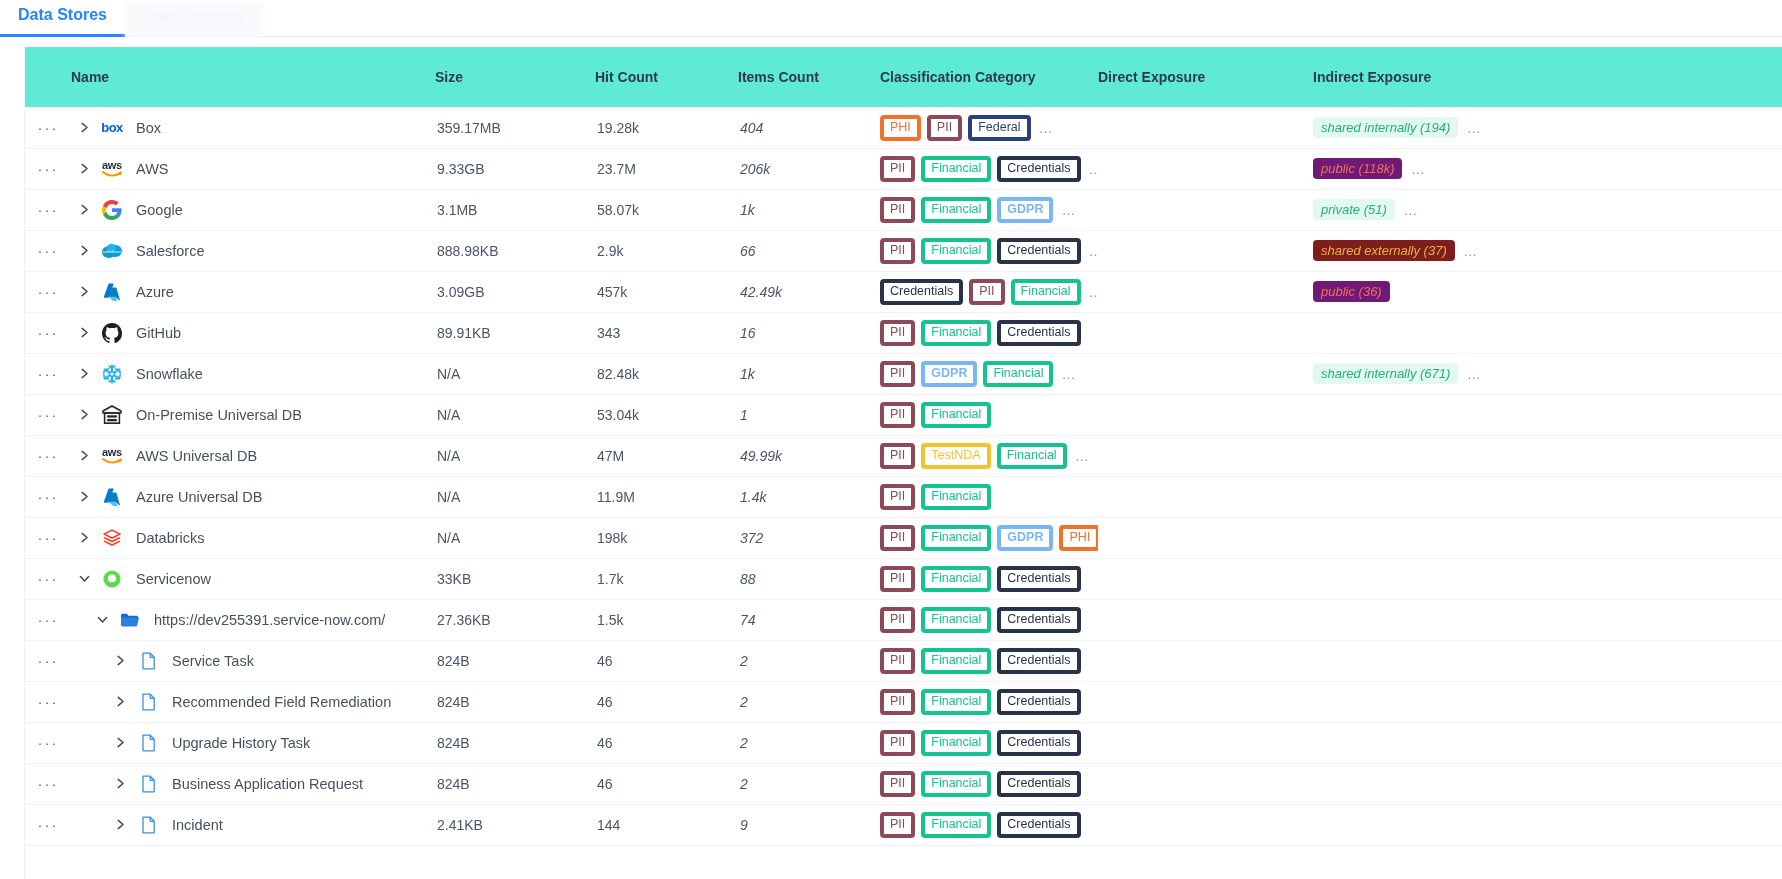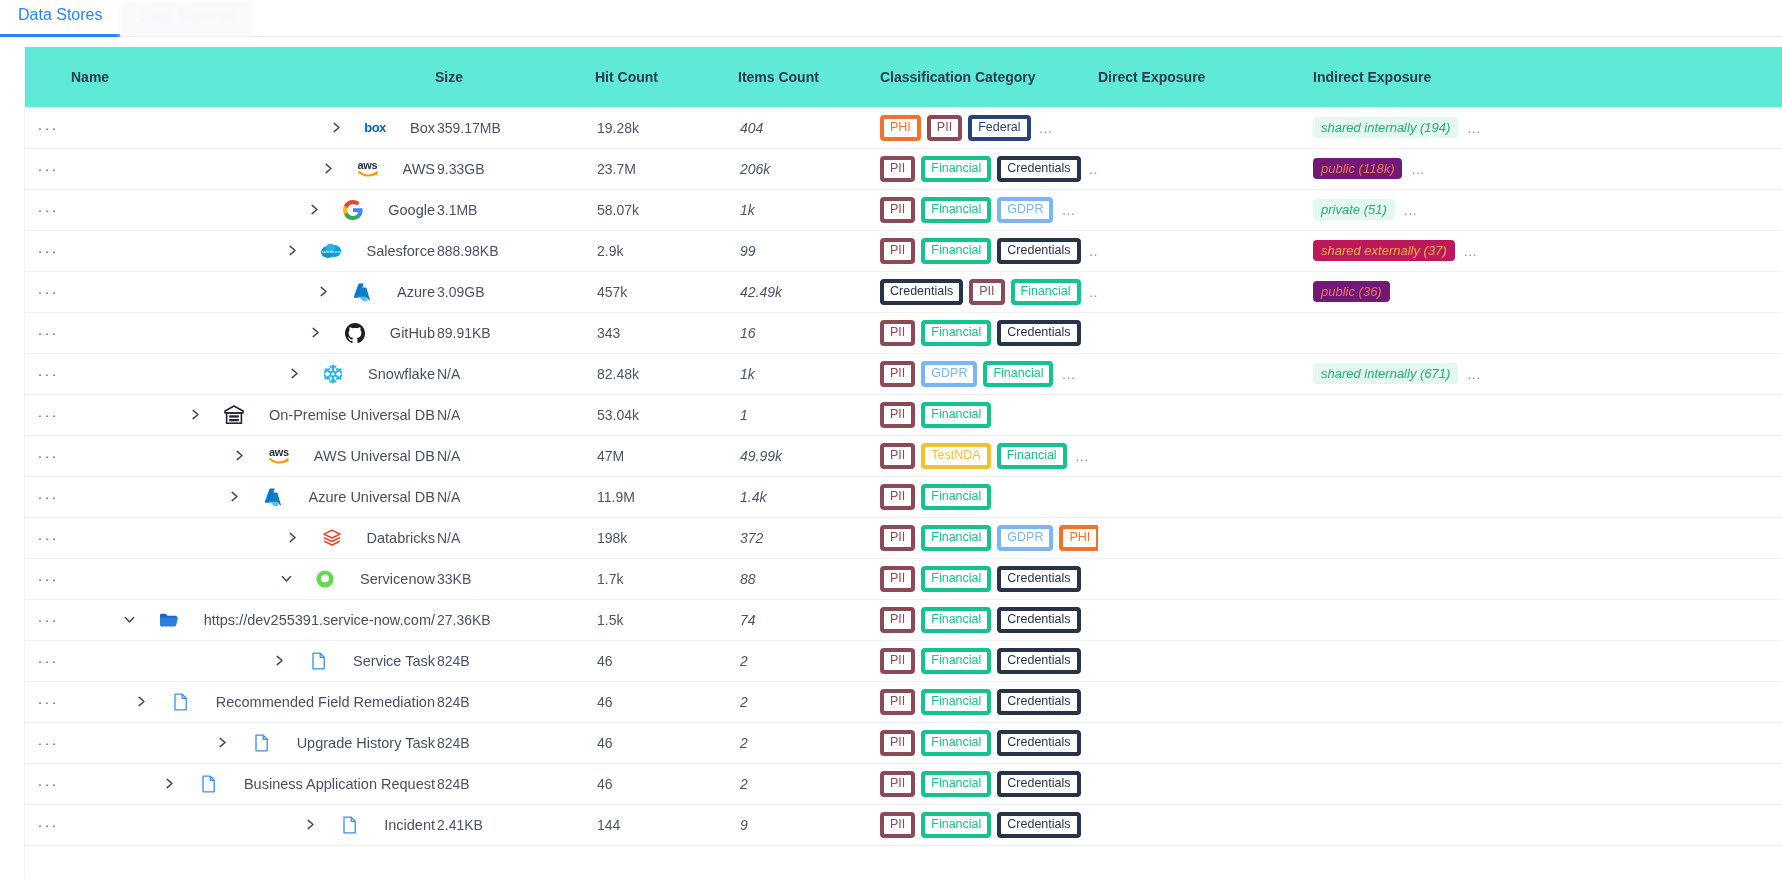--- a/index.html
+++ b/index.html
@@ -14,20 +14,21 @@
 
   
   .tabbar {
     position: relative;
     height: 37px;
     display: flex;
     align-items: flex-start;
     padding-left: 0;
     border-bottom: 1px solid #e6e9ee;
     background: #fff;
+    font-weight: bold;
   }
   .tab {
     position: relative;
     padding: 4px 18px 10px 18px;
     font-size: 16px;
     line-height: 22px;
     color: #6c7789;
     cursor: pointer;
     white-space: nowrap;
   }
@@ -115,23 +116,22 @@
     color: #5a6475;
     letter-spacing: 2px;
     font-size: 15px;
     line-height: 1;
     cursor: pointer;
     user-select: none;
   }
   .namecell {
     display: flex;
     align-items: center;
-    gap: 15px;
+    gap: 4px;
     height: 100%;
-    justify-content: flex-end;
   }
   .chev {
     flex: 0 0 auto;
     width: 26px;
     display: flex;
     align-items: center;
     justify-content: center;
     cursor: pointer;
     color: #3d4a5c;
   }
@@ -172,21 +172,21 @@
     font-size: 12.5px;
     line-height: 1;
     background: #fff;
     white-space: nowrap;
   }
   .tag.t-pii         { border-color: #8c4a57; color: #8c4a57; }
   .tag.t-phi         { border-color: #f2722b; color: #f2722b; }
   .tag.t-federal     { border-color: #2a3f7e; color: #2a3f7e; }
   .tag.t-financial   { border-color: #14c38e; color: #14c38e; }
   .tag.t-credentials { border-color: #28334a; color: #28334a; }
-  .tag.t-gdpr        { border-color: #7ab6f5; color: #7ab6f5; }
+  .tag.t-gdpr        { border-color: #7ab6f5; color: #7ab6f5; font-weight: bold; }
   .tag.t-testnda     { border-color: #f2c12e; color: #f2c12e; }
   .more {
     color: #8a94a6;
     font-size: 14px;
     letter-spacing: 1px;
     margin-left: 2px;
     cursor: pointer;
     user-select: none;
   }
 
@@ -197,21 +197,21 @@
     align-items: center;
     height: 21px;
     padding: 0 8px;
     border-radius: 4px;
     font-size: 13px;
     line-height: 1;
     white-space: nowrap;
   }
   .pill.p-green  { background: #e3f8ee; color: #22b07d; }
   .pill.p-red    { background: #701a75; color: #f0705a; }
-  .pill.p-yellow { background: #be185d; color: #e8b53c; padding-left: 8px; }
+  .pill.p-yellow { background: #7f1d1d; color: #e8b53c; padding-left: 8px; }
   td.td-indirect { padding-left: 2px; }
 
   
   .g-box {
     font-size: 13px; font-weight: 700; color: #0061d5;
     font-family: "Liberation Sans", sans-serif; letter-spacing: -0.5px;
   }
   .g-aws-txt {
     font-size: 11px; font-weight: 700; color: #252f3e; line-height: 9px;
     letter-spacing: -0.3px;
@@ -389,21 +389,21 @@
                     <ellipse cx="14.5" cy="8" rx="6.5" ry="6" fill="#00a1e0"></ellipse>
                     <ellipse cx="10.5" cy="5" rx="4.6" ry="4.2" fill="#2ab0e6"></ellipse>
                     <text x="11" y="10.4" font-size="4.1" font-family="Liberation Sans, sans-serif" fill="#ffffff" text-anchor="middle">salesforce</text>
                   </svg>
                 </span>
                 <span class="nm">Salesforce</span>
               </div>
             </td>
             <td class="td-size"><span class="num">888.98KB</span></td>
             <td class="td-hit"><span class="num">2.9k</span></td>
-            <td class="td-items"><span class="num">99</span></td>
+            <td class="td-items"><span class="num">66</span></td>
             <td>
               <div class="tags">
                 <span class="tag t-pii">PII</span>
                 <span class="tag t-financial">Financial</span>
                 <span class="tag t-credentials">Credentials</span>
                 <span class="more">…</span>
               </div>
             </td>
             <td>
               <div class="exp"></div>

